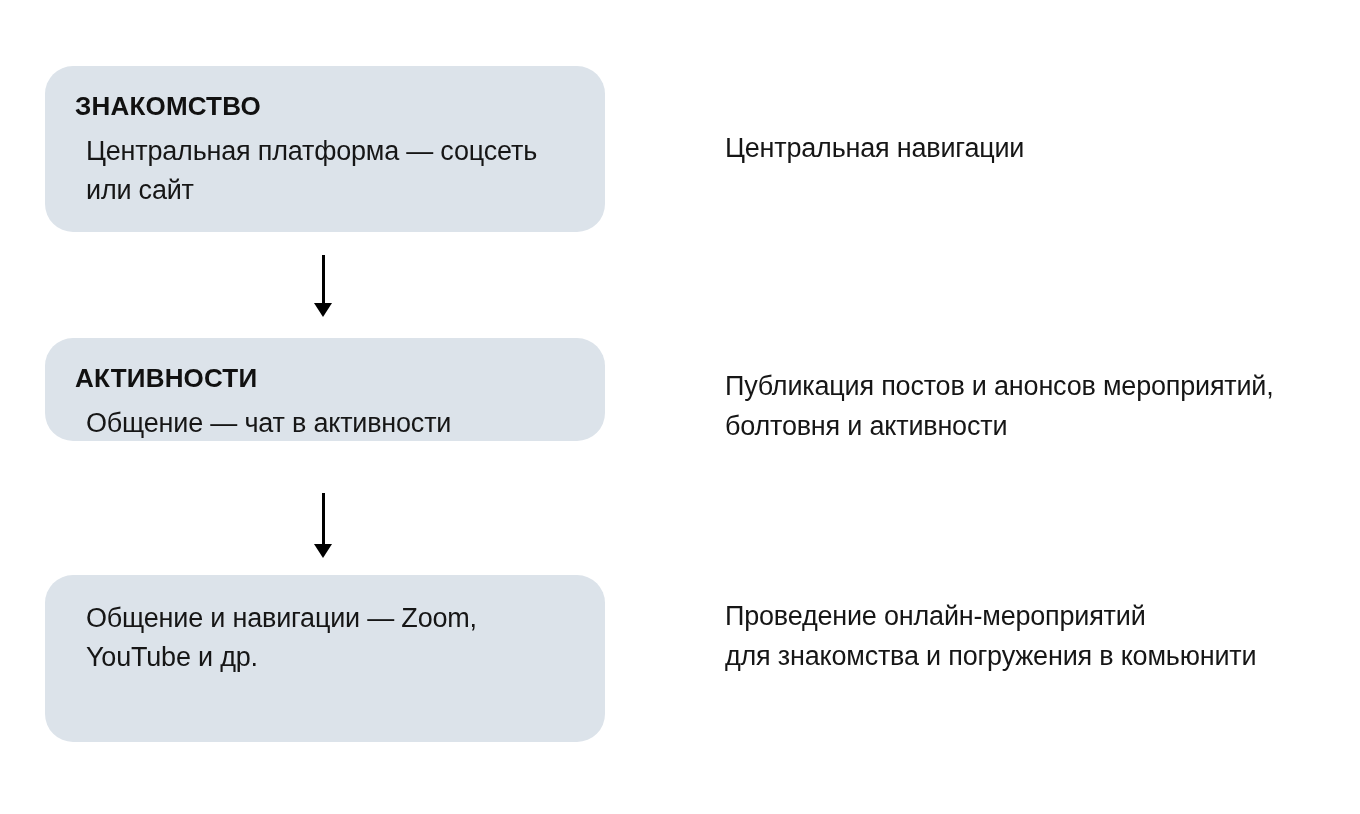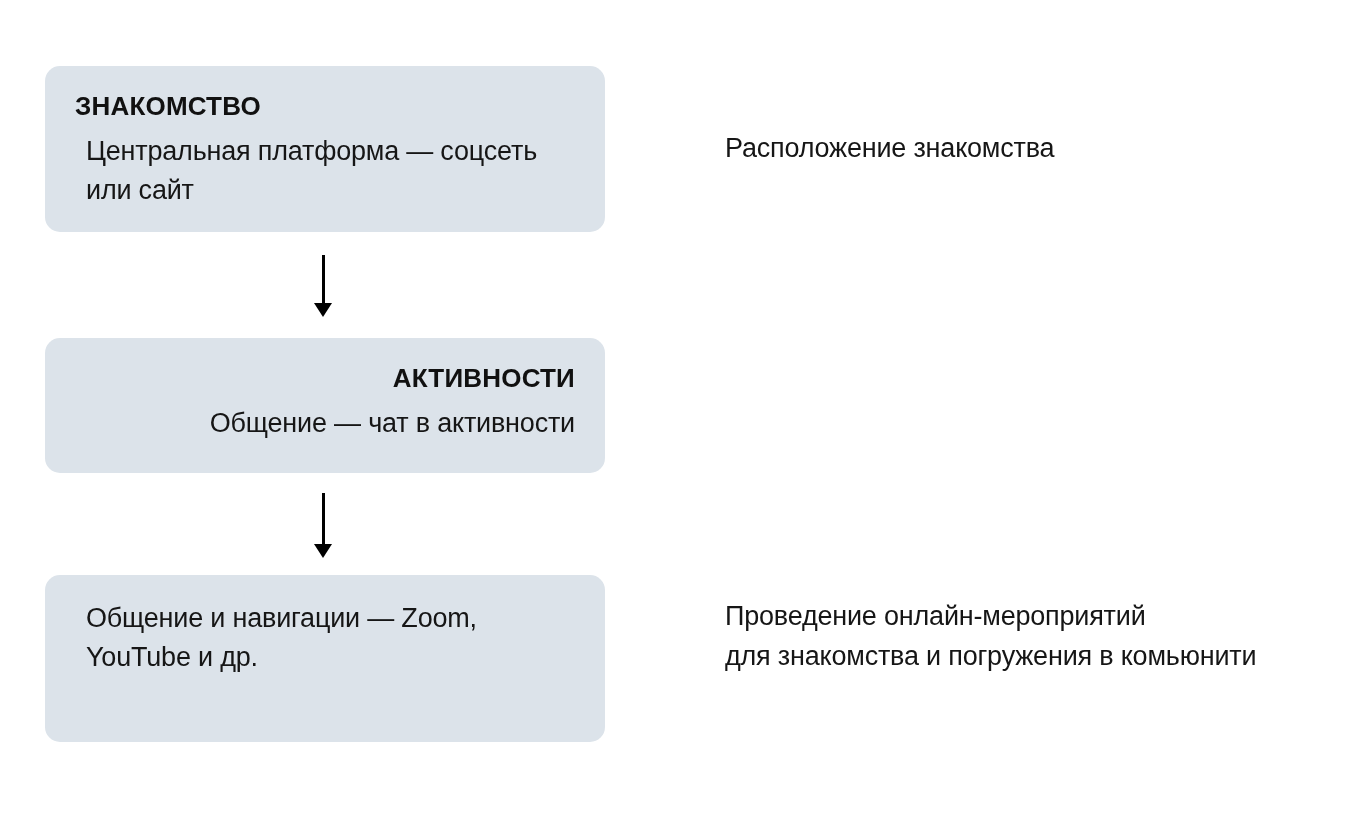--- a/index.html
+++ b/index.html
@@ -13,25 +13,25 @@
     width: 1360px;
     height: 814px;
     background: #ffffff;
     overflow: hidden;
   }
   .step-box {
     position: absolute;
     left: 45px;
     width: 560px;
     background: #dce3ea;
-    border-radius: 15px;
+    border-radius: 28px;
     padding: 24px 30px 0 30px;
   }
   .step-box.box-0 { top: 66px;  height: 166px; }
-  .step-box.box-1 { top: 338px; height: 135px; text-align: right; }
+  .step-box.box-1 { top: 338px; height: 103px; }
   .step-box.box-2 { top: 575px; height: 167px; }
   .step-title {
     font-size: 26px;
     font-weight: 800;
     line-height: 32px;
     letter-spacing: 0.2px;
     color: #111111;
     text-transform: uppercase;
     margin-bottom: 10px;
     white-space: pre-line;
@@ -86,31 +86,33 @@
 </head>
 <body>
 
 <div class="canvas">
 
   <div class="step-box box-0">
     <div class="step-title">ЗНАКОМСТВО</div>
     <div class="step-desc">Центральная платформа — соцсеть
 или сайт</div>
   </div>
-  <div class="annotation ann-0">Расположение знакомства</div>
+  <div class="annotation ann-0">Центральная навигации</div>
 
   <div class="arrow arrow-0">
     <span class="arrow-line"></span>
     <span class="arrow-head"></span>
   </div>
 
   <div class="step-box box-1">
     <div class="step-title">АКТИВНОСТИ</div>
     <div class="step-desc">Общение — чат в активности</div>
   </div>
+  <div class="annotation ann-1">Публикация постов и анонсов мероприятий,
+болтовня и активности</div>
 
   <div class="arrow arrow-1">
     <span class="arrow-line"></span>
     <span class="arrow-head"></span>
   </div>
 
   <div class="step-box box-2">
     <div class="step-desc">Общение и навигации — Zoom,
 YouTube и др.</div>
   </div>

